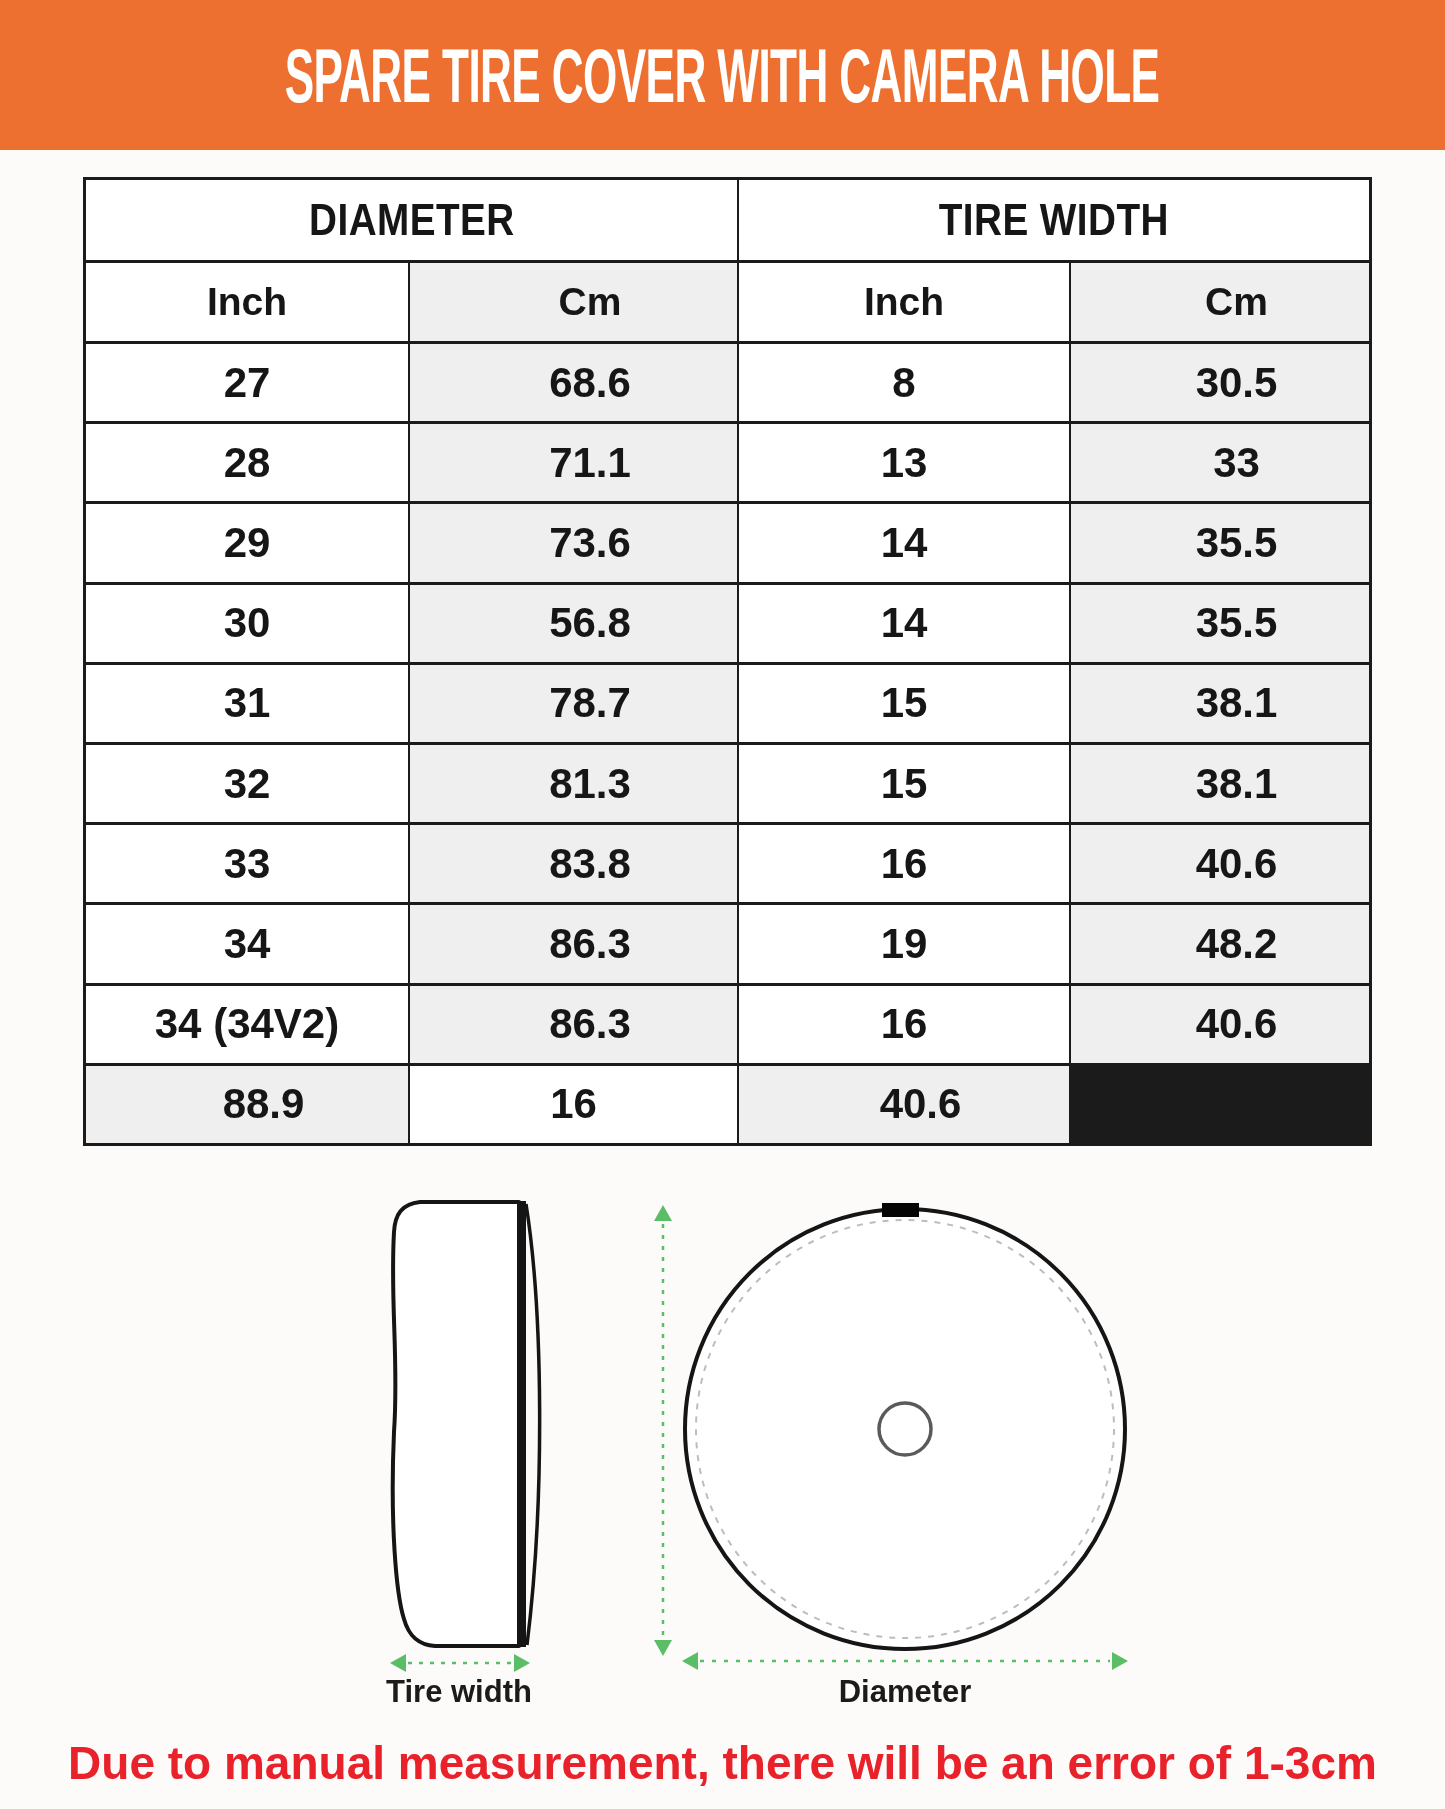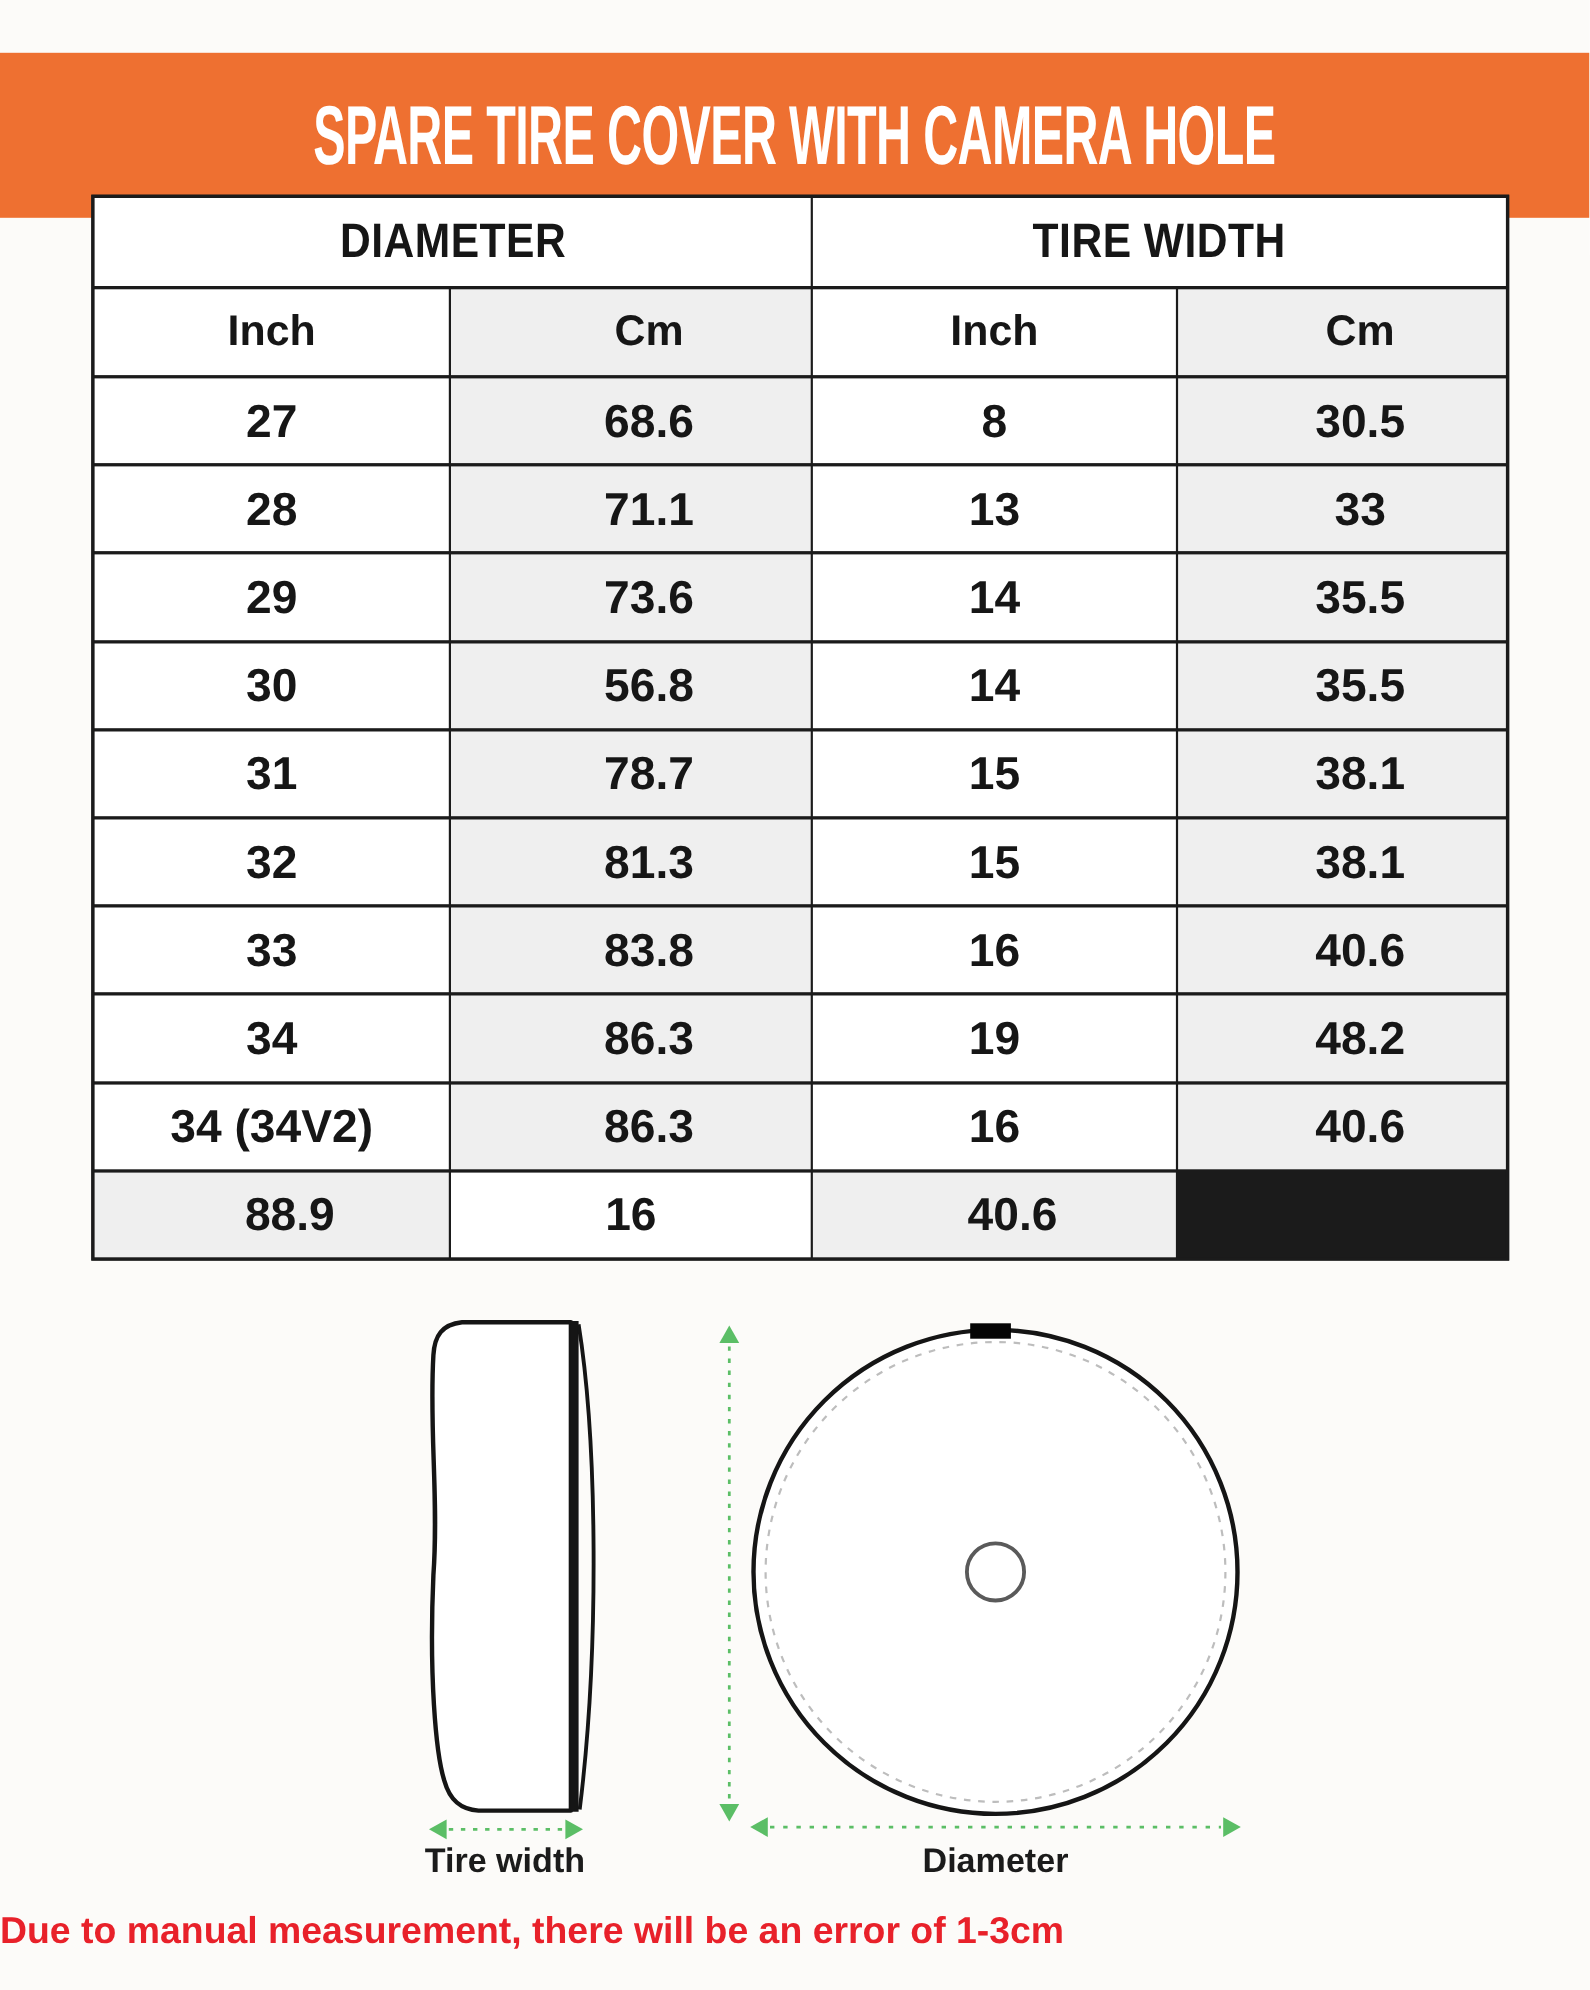--- a/index.html
+++ b/index.html
@@ -1,21 +1,21 @@
 <!DOCTYPE html>
 <html><head>
 <meta charset="utf-8">
 <style>
   html,body{margin:0;padding:0;}
   body{font-family:"Liberation Sans", sans-serif;}
   .page{position:relative;width:1445px;height:1809px;background:#FCFBF9;overflow:hidden;}
 
   
   .banner{position:absolute;left:0;top:0;width:1445px;height:150px;background:#EE7031;
-          display:flex;align-items:center;justify-content:center;margin-top:48px;}
+          display:flex;align-items:center;justify-content:center;}
   .banner-title{display:inline-block;color:#FFFFFF;font-weight:bold;font-size:76px;
                 letter-spacing:-1px;white-space:nowrap;transform:scaleX(0.58);transform-origin:center;}
 
   
   .size-table{position:absolute;left:83px;top:177px;display:grid;
               grid-template-columns:322px 327px 330px 298px;
               grid-template-rows:80px 78px repeat(10,77.2px);
               gap:3px 2px;background:#1B1B1B;border:3px solid #1B1B1B;}
   .cell{background:#FFFFFF;display:flex;align-items:center;justify-content:center;color:#161616;}
   .cell.alt{background:#EFEFEF;padding-left:33px;}
@@ -25,22 +25,22 @@
   .cell.num{font-size:42px;font-weight:bold;}
 
   
   .diagram-svg{position:absolute;left:0;top:1150px;}
   .dim-label{position:absolute;transform:translateX(-50%);font-size:31px;font-weight:bold;
              color:#1B1B1B;white-space:nowrap;}
   .label-tire-width{left:459px;top:1674px;}
   .label-diameter{left:905px;top:1674px;}
 
   
-  .footnote{position:absolute;left:0;right:0;top:1736px;
-            font-size:34px;font-weight:bold;color:#E8212A;}
+  .footnote{position:absolute;left:0;right:0;top:1736px;text-align:center;
+            font-size:46px;font-weight:bold;color:#E8212A;}
 </style>
 </head>
 <body>
 
 <div class="page" style="background: rgb(252, 251, 249);">
 
   <div class="banner" style="background: rgb(238, 112, 49);">
     <span class="banner-title" style="color: rgb(255, 255, 255);">SPARE TIRE COVER WITH CAMERA HOLE</span>
   </div>
 

